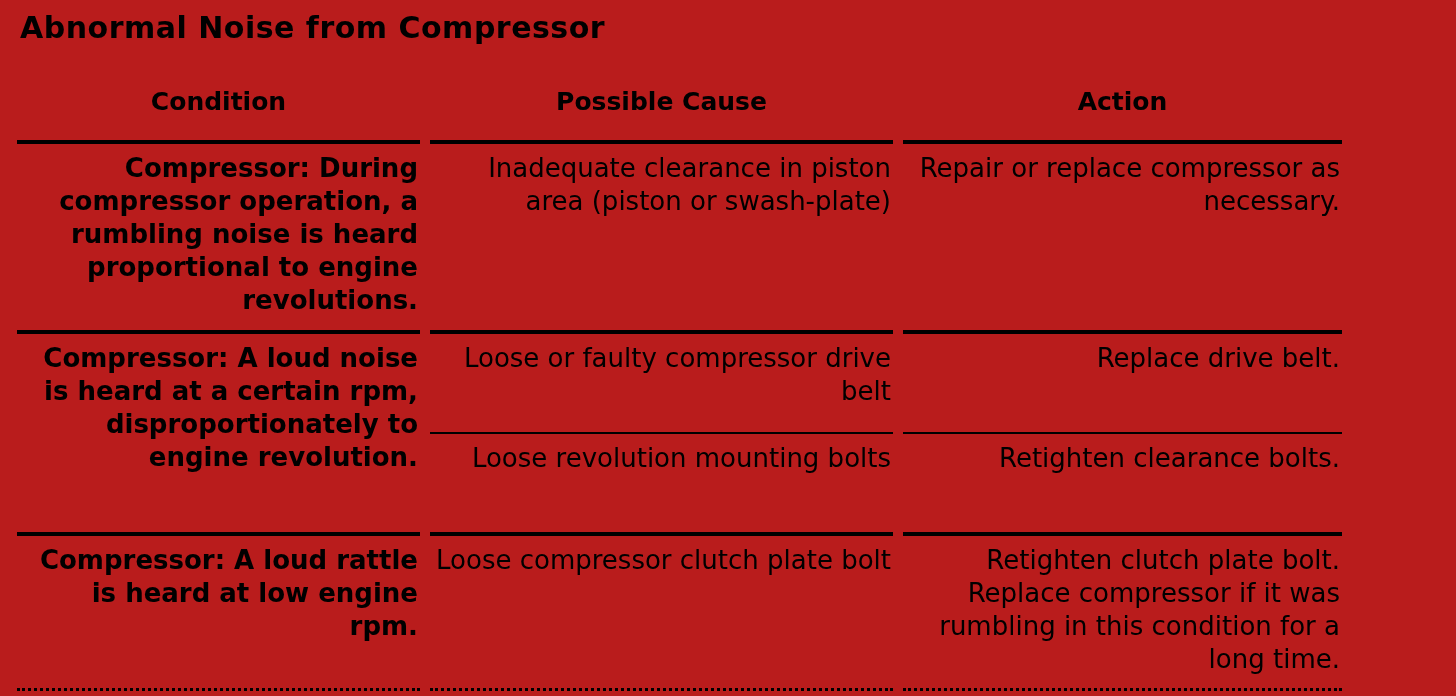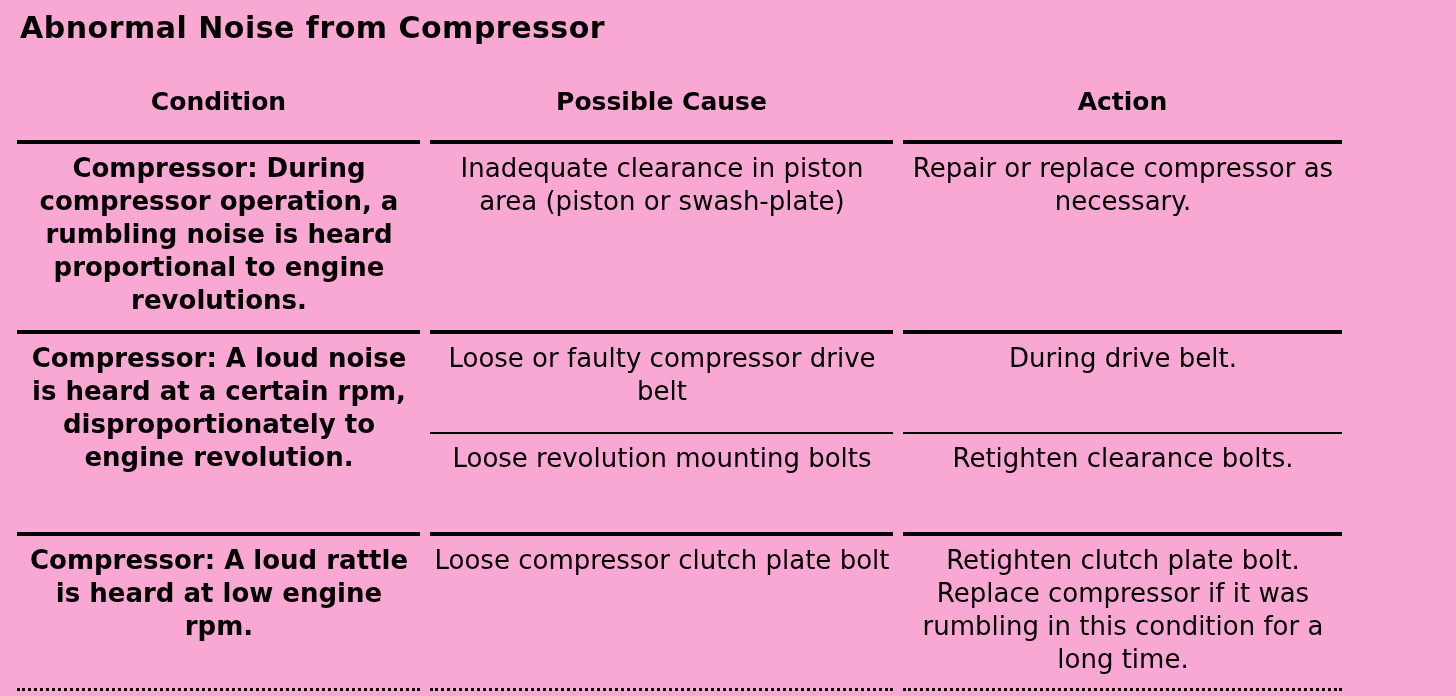--- a/index.html
+++ b/index.html
@@ -6,21 +6,21 @@
     margin: 0;
     padding: 0;
     background: #ffffff;
     color: #000000;
     font-family: "DejaVu Sans", "Liberation Sans", sans-serif;
   }
   .page {
     position: relative;
     width: 1456px;
     height: 696px;
-    background: #f9a8d4;
+    background: #b91c1c;
     overflow: hidden;
   }
   .doc-title {
     margin: 10px 0 0 20px;
     font-size: 30px;
     font-weight: bold;
     letter-spacing: 0.5px;
   }
   table.trouble-table {
     border-collapse: separate;
@@ -36,21 +36,21 @@
     font-weight: bold;
     text-align: center;
     vertical-align: bottom;
     padding: 42px 0 24px 0;
     border-bottom: 4px solid #000;
   }
   td {
     font-size: 26px;
     line-height: 33px;
     vertical-align: top;
-    text-align: center;
+    text-align: right;
     padding: 8px 2px 6px 3px;
     overflow: hidden;
   }
   td.cond { font-weight: bold; }
   .rb  { border-bottom: 4px solid #000; }  
   .sb  { border-bottom: 2px solid #000; margin-top: 20px; }  
   .db  { border-bottom: 3px dotted #000; } 
   .h-sub { height: 84px; }
   .h-r1  { height: 172px; }
   .h-r3  { height: 138px; }
@@ -77,21 +77,21 @@
     </thead>
     <tbody>
       <tr>
         <td class="cond rb h-r1">Compressor: During compressor operation, a rumbling noise is heard proportional to engine revolutions.</td>
         <td class="rb">Inadequate clearance in piston area (piston or swash-plate)</td>
         <td class="rb">Repair or replace compressor as necessary.</td>
       </tr>
       <tr>
         <td class="cond rb" rowspan="2">Compressor: A loud noise is heard at a certain rpm, disproportionately to engine revolution.</td>
         <td class="sb h-sub">Loose or faulty compressor drive belt</td>
-        <td class="sb h-sub">During drive belt.</td>
+        <td class="sb h-sub">Replace drive belt.</td>
       </tr>
       <tr>
         <td class="rb h-sub">Loose revolution mounting bolts</td>
         <td class="rb h-sub">Retighten clearance bolts.</td>
       </tr>
       <tr>
         <td class="cond db h-r3">Compressor: A loud rattle is heard at low engine rpm.</td>
         <td class="db">Loose compressor clutch plate bolt</td>
         <td class="db">Retighten clutch plate bolt. Replace compressor if it was rumbling in this condition for a long time.</td>
       </tr>

